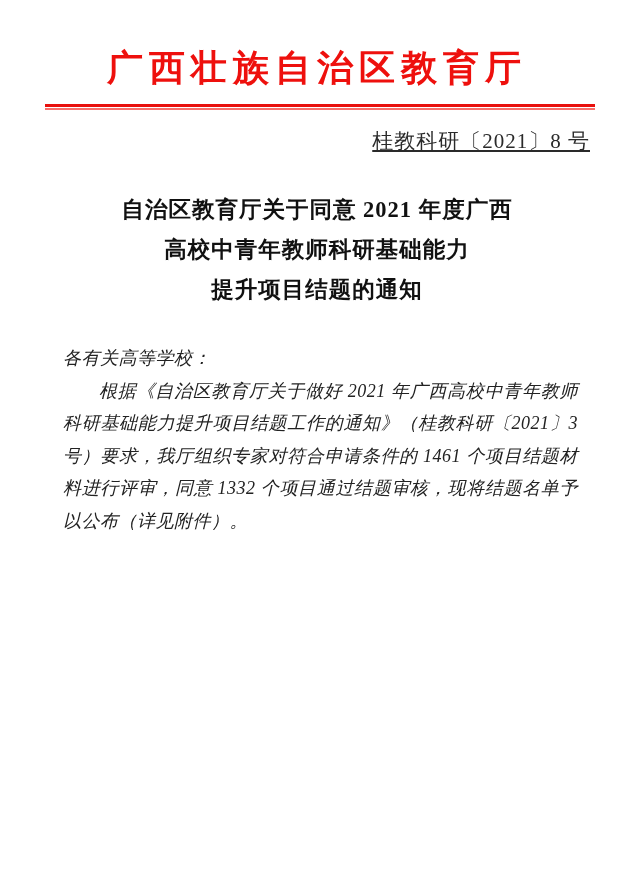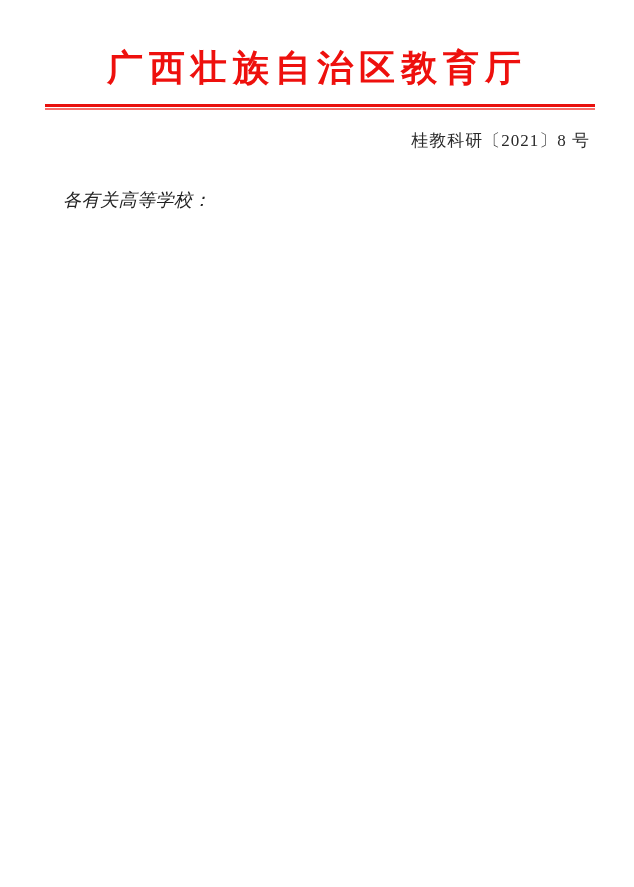--- a/index.html
+++ b/index.html
@@ -33,24 +33,25 @@
     background: linear-gradient(
       to bottom,
       #e8100d 0px, #e8100d 3px,
       #ffffff 3px, #ffffff 4px,
       #f96e6a 4px, #f96e6a 6px
     );
   }
   .doc-number {
     margin: 20px 44px 0 0;
     text-align: right;
-    font-size: 17px;
+    font-size: 21px;
     line-height: 22px;
     color: #2a2a2a;
     letter-spacing: 1px;
+    text-decoration: underline;
   }
   .notice-title {
     margin-top: 38px;
     text-align: center;
     font-size: 22.5px;
     line-height: 40px;
     font-weight: bold;
     color: #111111;
     letter-spacing: 1px;
   }
@@ -88,20 +89,26 @@
 <body>
 
 <div class="page">
 
   <div class="org-title">广西壮族自治区教育厅</div>
 
   <div class="red-rule-top"></div>
 
   <div class="doc-number">桂教科研〔2021〕8 号</div>
 
+  <div class="notice-title">
+    <div>自治区教育厅关于同意 2021 年度广西</div>
+    <div>高校中青年教师科研基础能力</div>
+    <div>提升项目结题的通知</div>
+  </div>
 
   <div class="doc-body">
     <p>各有关高等学校：</p>
+    <p class="indent">根据《自治区教育厅关于做好 2021 年广西高校中青年教师科研基础能力提升项目结题工作的通知》（桂教科研〔2021〕3 号）要求，我厅组织专家对符合申请条件的 1461 个项目结题材料进行评审，同意 1332 个项目通过结题审核，现将结题名单予以公布（详见附件）。</p>
   </div>
 
   <div class="red-rule-bottom"></div>
 
 </div>
 
 </body></html>

